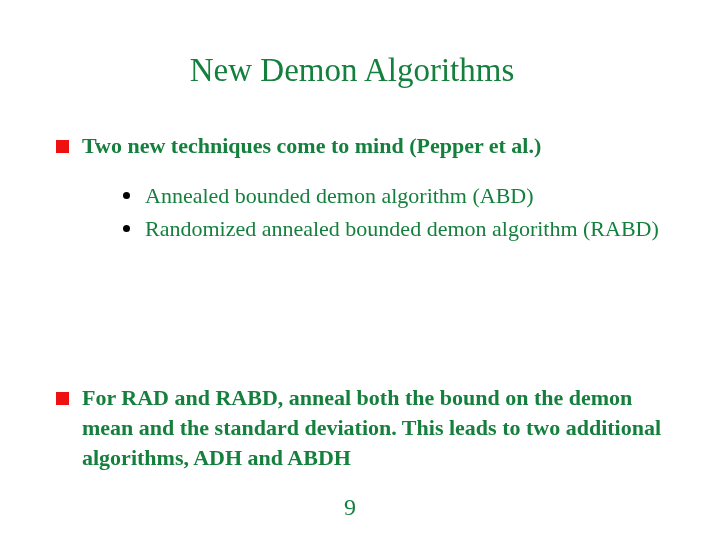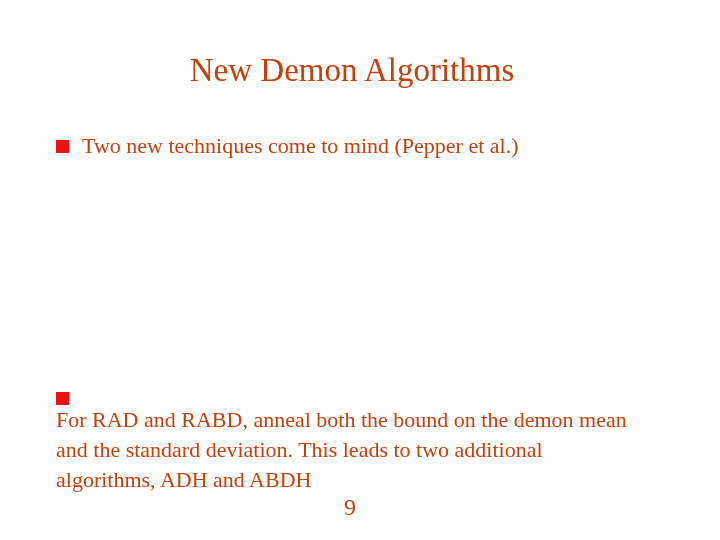--- a/index.html
+++ b/index.html
@@ -7,53 +7,54 @@
     padding: 0;
     background: #ffffff;
   }
   .slide {
     position: relative;
     width: 720px;
     height: 540px;
     background: #ffffff;
     overflow: hidden;
     font-family: "Liberation Serif", "DejaVu Serif", serif;
-    color: #c2410c;
+    color: #15803d;
   }
   .slide-title {
     position: absolute;
     top: 50px;
     left: 0;
     right: 16px;
     text-align: center;
     font-size: 33px;
     line-height: 40px;
     font-weight: normal;
     margin: 0;
   }
   .bullet-item {
     position: absolute;
     left: 56px;
     display: flex;
     align-items: flex-start;
   }
   .bullet-item.pos-1 { top: 131px; }
   .bullet-item.pos-2 { top: 298px; }
-  .bullet-item.pos-3 { top: 383px; flex-direction: column; }
+  .bullet-item.pos-3 { top: 383px; }
   .bullet-marker {
     flex: none;
     width: 13px;
     height: 13px;
     margin: 9px 13px 0 0;
     background: #ee1111;
   }
   .bullet-text {
     width: 585px;
     font-size: 22px;
     line-height: 30px;
+    font-weight: bold;
   }
   .sub-list {
     position: absolute;
     left: 123px;
     top: 181px;
   }
   .sub-item {
     display: flex;
     align-items: flex-start;
     margin-bottom: 3px;
@@ -86,20 +87,30 @@
 
 <div class="slide">
 
   <h1 class="slide-title">New Demon Algorithms</h1>
 
   <div class="bullet-item pos-1">
     <span class="bullet-marker"></span>
     <div class="bullet-text">Two new techniques come to mind (Pepper et al.)</div>
   </div>
 
+  <div class="sub-list">
+    <div class="sub-item">
+      <span class="sub-marker"></span>
+      <div class="sub-text">Annealed bounded demon algorithm (ABD)</div>
+    </div>
+    <div class="sub-item">
+      <span class="sub-marker"></span>
+      <div class="sub-text">Randomized annealed bounded demon algorithm (RABD)</div>
+    </div>
+  </div>
 
 
   <div class="bullet-item pos-3">
     <span class="bullet-marker"></span>
     <div class="bullet-text">For RAD and RABD, anneal both the bound on the demon mean and the standard deviation. This leads to two additional algorithms, ADH and ABDH</div>
   </div>
 
   <div class="page-number">9</div>
 
 </div>

